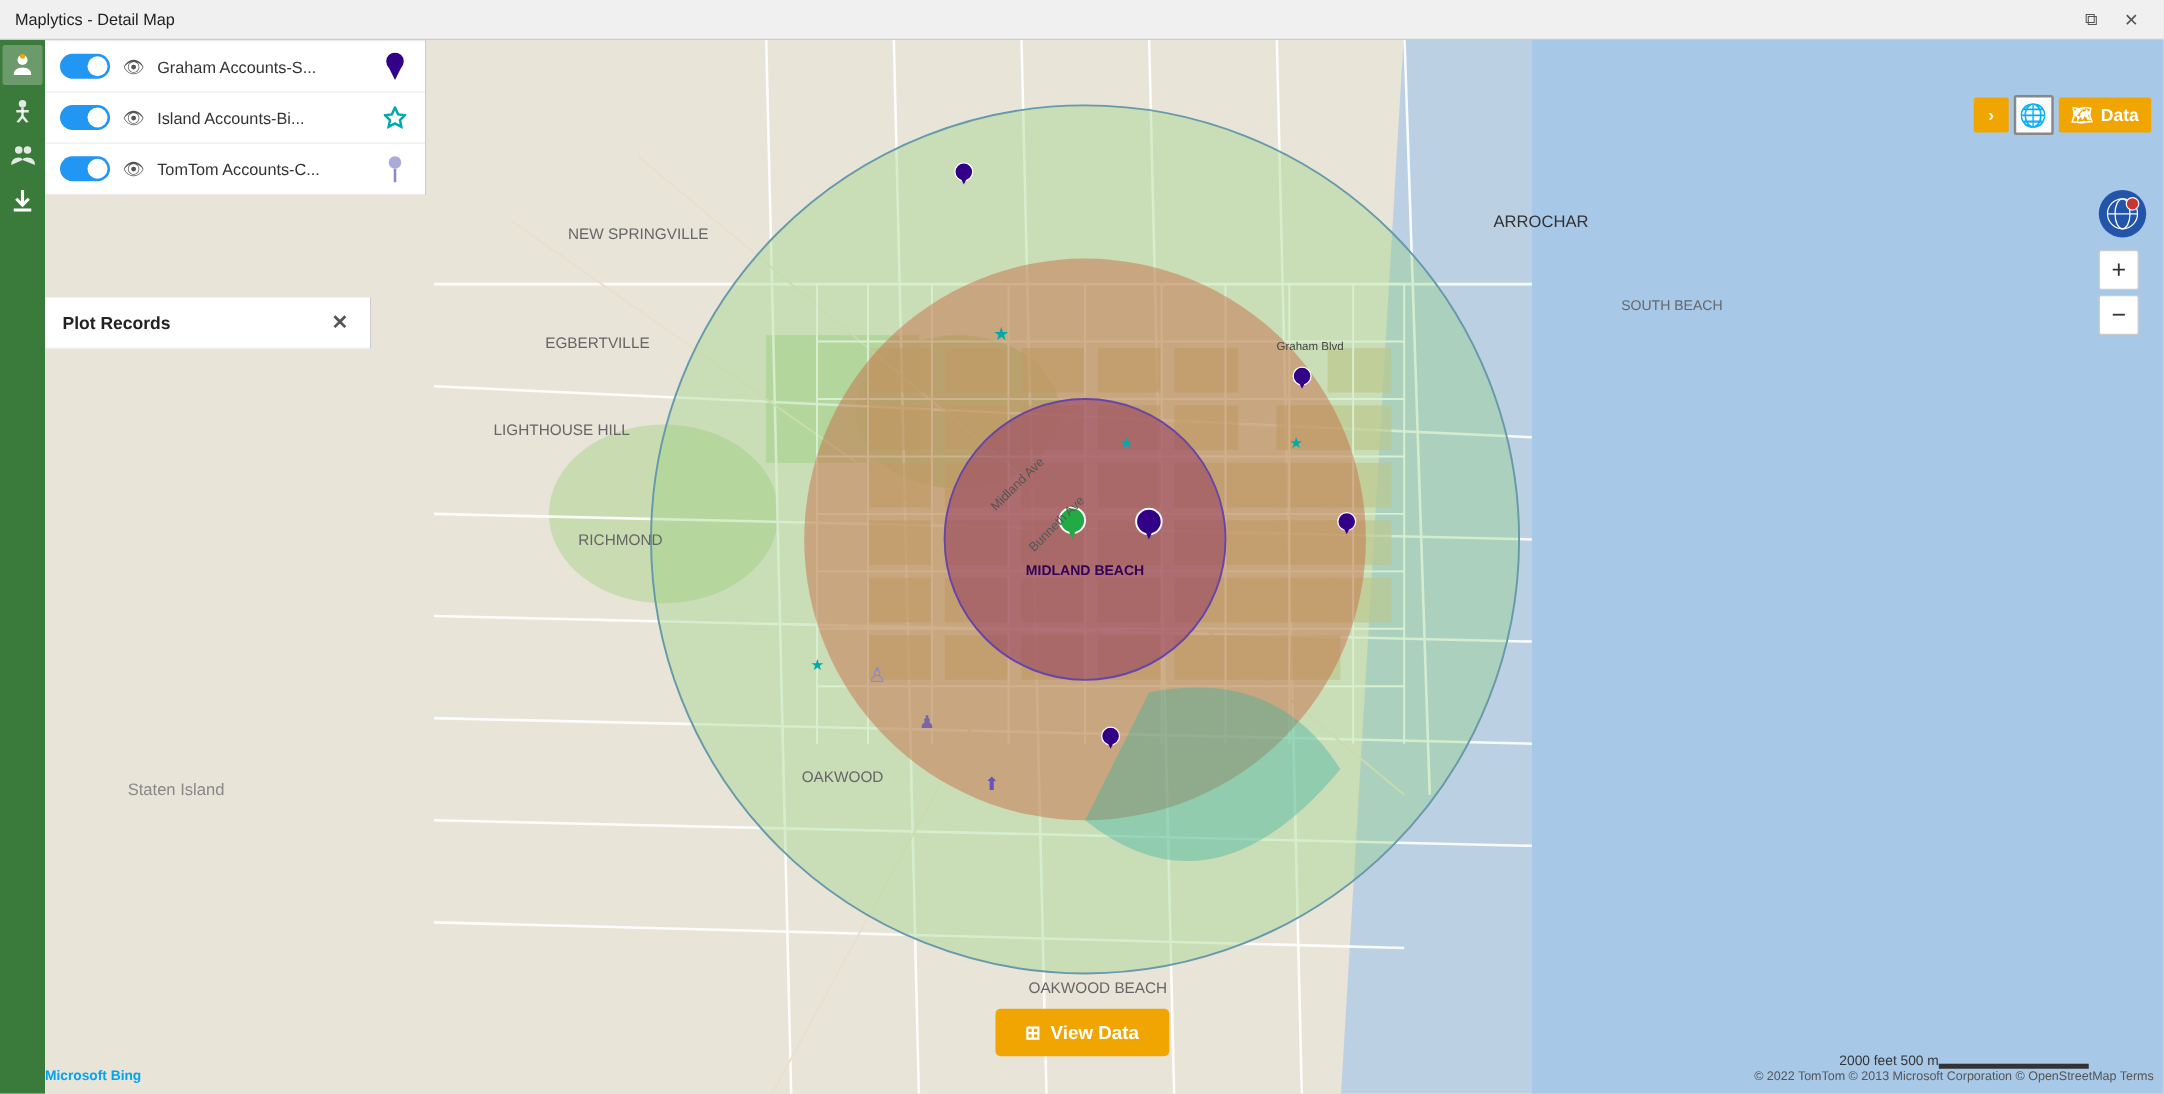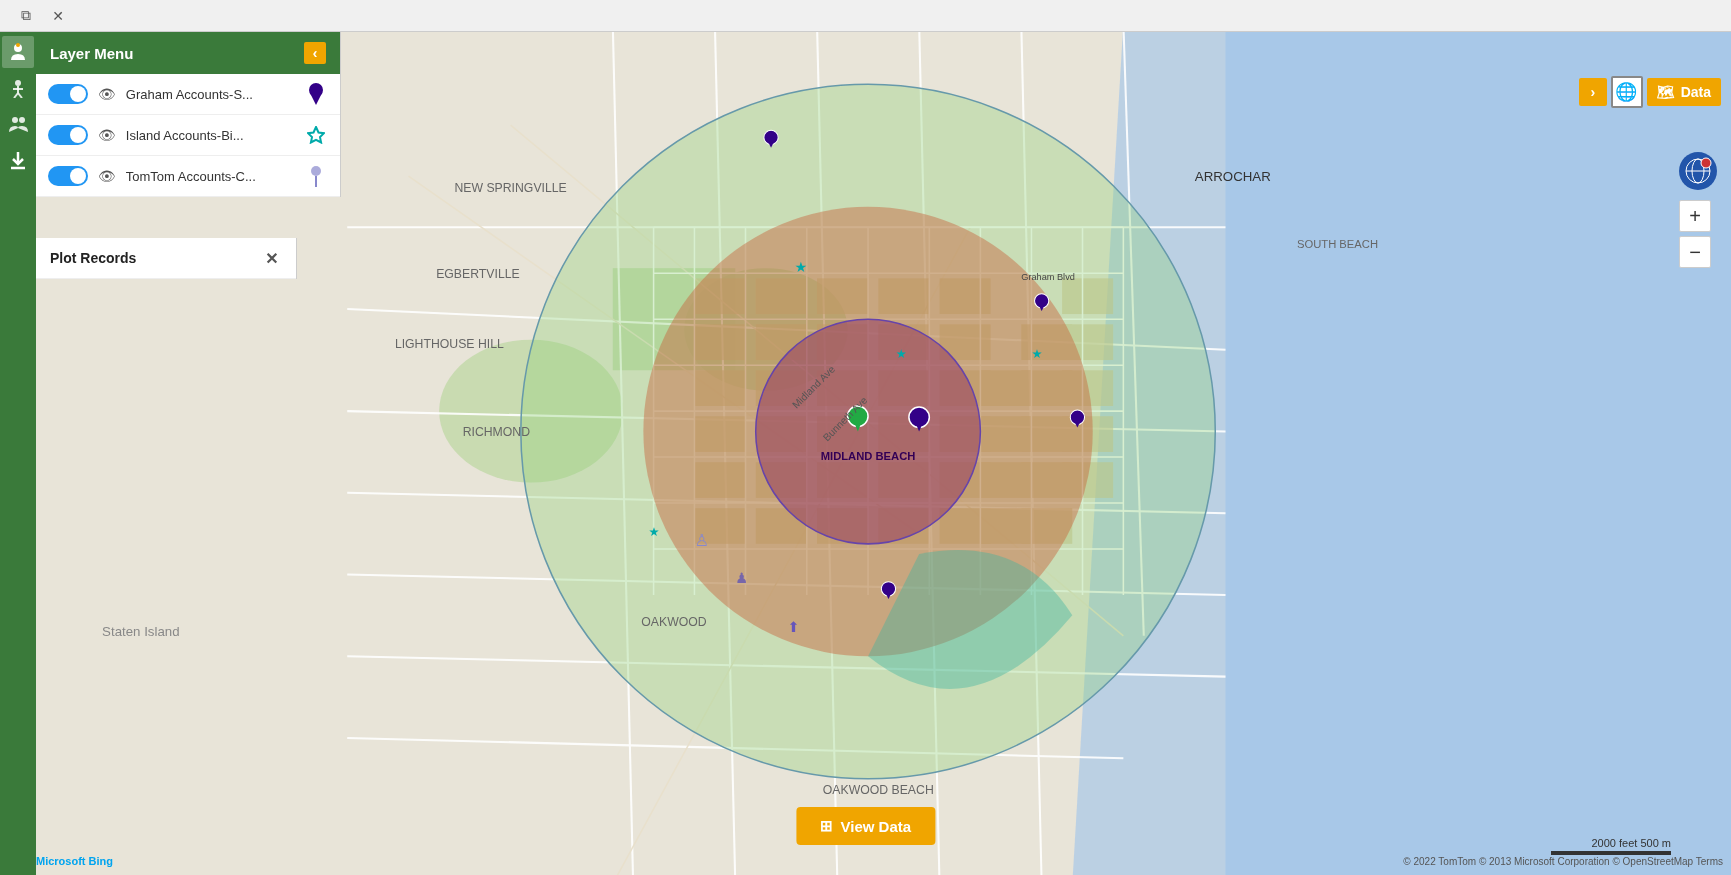--- a/index.html
+++ b/index.html
@@ -135,40 +135,41 @@
     #view-data-btn {
       position: absolute; bottom: 30px; left: 50%; transform: translateX(-50%);
       background: #f0a500; color: white; border: none; padding: 10px 24px;
       font-size: 15px; font-weight: 600; cursor: pointer; border-radius: 4px;
       display: flex; align-items: center; gap: 8px; z-index: 50;
     }
 
     
     #scale-bar {
       position: absolute; bottom: 20px; right: 60px; z-index: 50;
-      font-size: 11px; color: #333; display: flex; flex-direction: column; align-items: flex-end;
+      font-size: 11px; color: #333; display: flex; align-items: flex-end;
     }
     #scale-line { width: 120px; height: 4px; background: #333; margin-top: 2px; }
 
     
     #copyright {
       position: absolute; bottom: 8px; right: 8px; z-index: 50;
       font-size: 10px; color: #555;
     }
 
     
     #bing-logo {
       position: absolute; bottom: 8px; left: 36px; z-index: 50;
       font-size: 10px; color: #888; display: flex; align-items: flex-end; gap: 4px;
     }
   </style>
 </head>
 <body>
 
 <div id="titlebar">
+  <span class="title">Maplytics - Detail Map</span>
   <div class="win-controls">
     <div class="win-btn">⧉</div>
     <div class="win-btn close">✕</div>
   </div>
 </div>
 
 <div id="map-container">
 
   <svg id="map-svg" viewBox="0 0 1695 843" preserveAspectRatio="xMidYMid slice">
 
@@ -388,24 +389,20 @@
   <div class="sidebar-icon">
     <svg width="20" height="20" viewBox="0 0 20 20">
       <line x1="10" y1="2" x2="10" y2="13" stroke="white" stroke-width="2.5"></line>
       <polyline points="5,9 10,14 15,9" stroke="white" stroke-width="2.5" fill="none"></polyline>
       <line x1="3" y1="18" x2="17" y2="18" stroke="white" stroke-width="2.5"></line>
     </svg>
   </div>
 </div>
 
 <div id="layer-menu">
-  <div id="layer-menu-header">
-    <span>Layer Menu</span>
-    <div class="collapse-btn">‹</div>
-  </div>
 
 
   <div class="layer-item">
     <div class="toggle"></div>
     <span class="eye-icon">👁</span>
     <span class="layer-name">Graham Accounts-S...</span>
     <div class="layer-icon">
       <svg width="16" height="22" viewBox="0 0 16 22">
         <circle cx="8" cy="7" r="7" fill="#330088"></circle>
         <polygon points="8,22 2,10 14,10" fill="#330088"></polygon>

